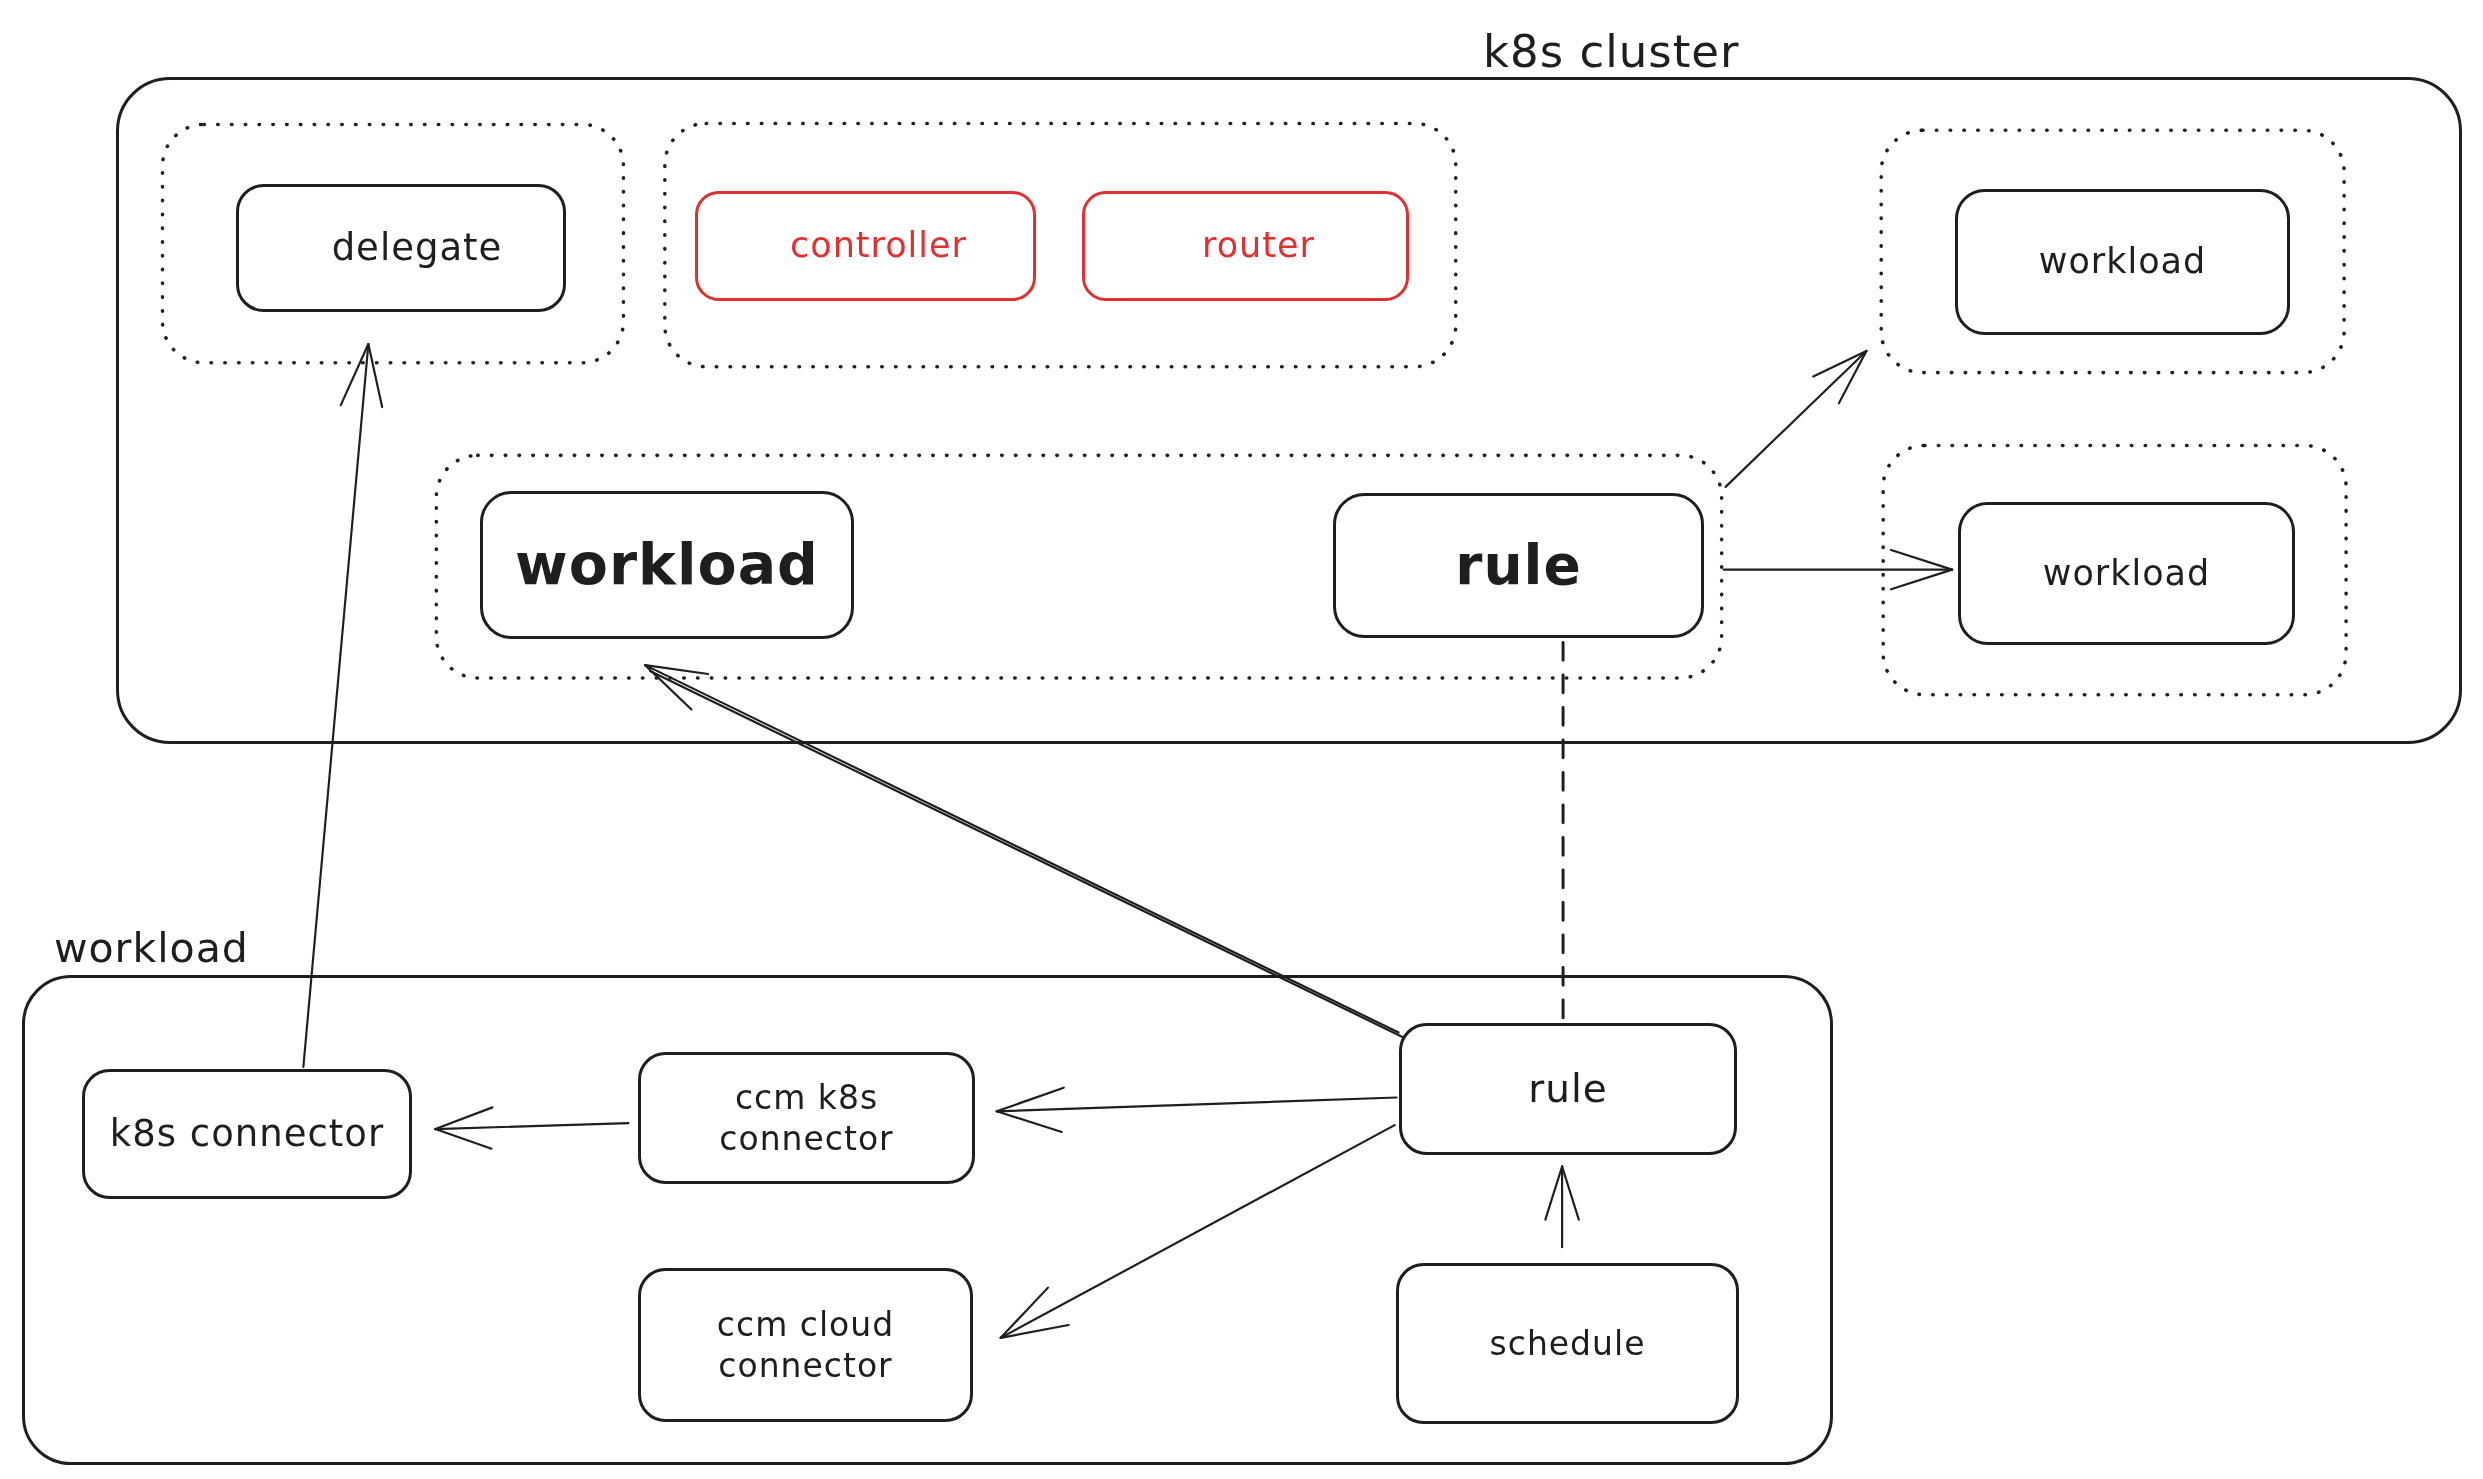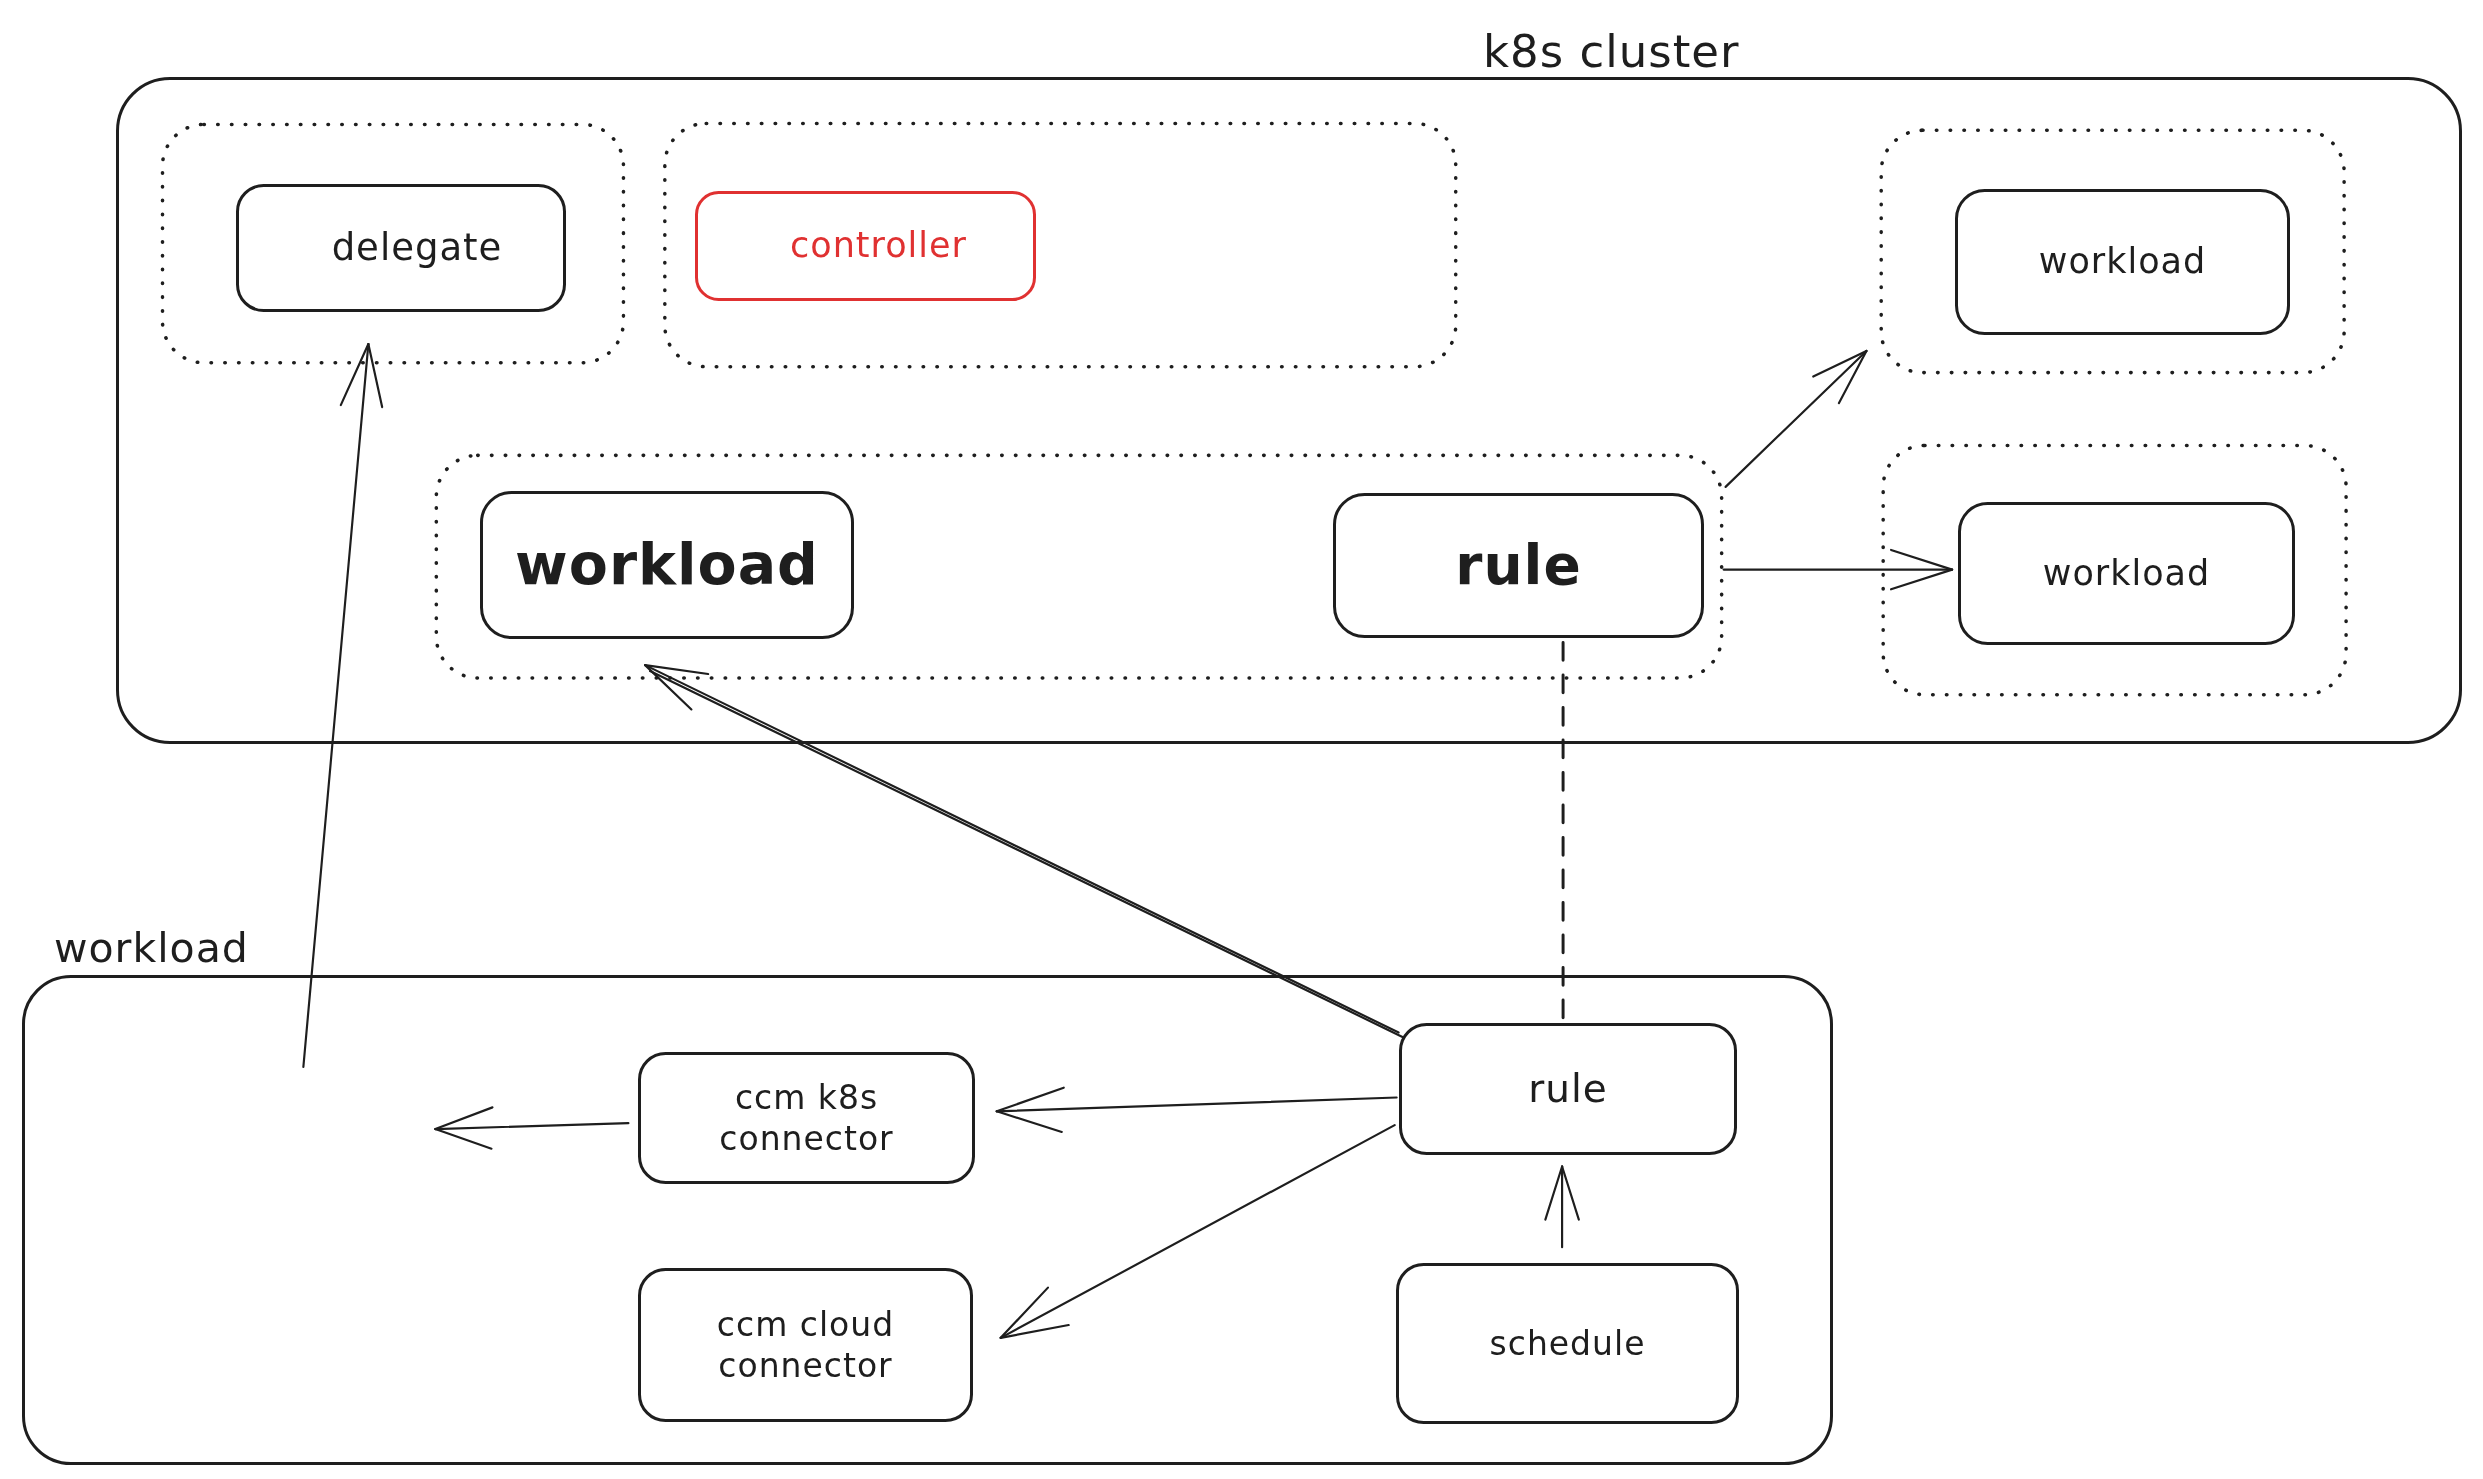--- a/index.html
+++ b/index.html
@@ -113,25 +113,27 @@
   </svg>
 
   <div class="group-label" style="left:1483px;top:4.9px;">k8s cluster</div>
   <div class="group-box" style="left:116px;top:77px;width:2346px;height:667px;"></div>
 
   <div class="group-label" style="left:54px;top:904px;font-size:41px;">workload</div>
   <div class="group-box" style="left:21.7px;top:975px;width:1811px;height:490px;border-radius:49px;"></div>
 
   <div class="node" style="left:236px;top:184px;width:330px;height:128px;font-size:37px;padding-left:32px;">delegate</div>
   <div class="node accent" style="left:695px;top:191px;width:341px;height:110px;border-radius:23.6px;">controller</div>
+  <div class="node accent" style="left:1082px;top:191px;width:327px;height:110px;border-radius:23.6px;">router</div>
   <div class="node" style="left:1955px;top:189px;width:335px;height:146px;border-radius:29.6px;">workload</div>
   <div class="node" style="left:1958px;top:502px;width:337px;height:143px;border-radius:29.6px;">workload</div>
   <div class="node big" style="left:480px;top:491px;width:374px;height:148px;">workload</div>
   <div class="node big" style="left:1333px;top:493px;width:371px;height:145px;font-size:55px;">rule</div>
 
+  <div class="node" style="left:82px;top:1069px;width:330px;height:130px;font-size:37px;">k8s connector</div>
   <div class="node" style="left:638px;top:1052px;width:337px;height:132px;font-size:33px;">ccm k8s
 connector</div>
   <div class="node" style="left:638px;top:1268px;width:335px;height:154px;font-size:33px;">ccm cloud
 connector</div>
   <div class="node" style="left:1399px;top:1023px;width:338px;height:132px;font-size:39px;">rule</div>
   <div class="node" style="left:1396px;top:1263px;width:343px;height:161px;font-size:33px;">schedule</div>
 
 </div>
 
 

